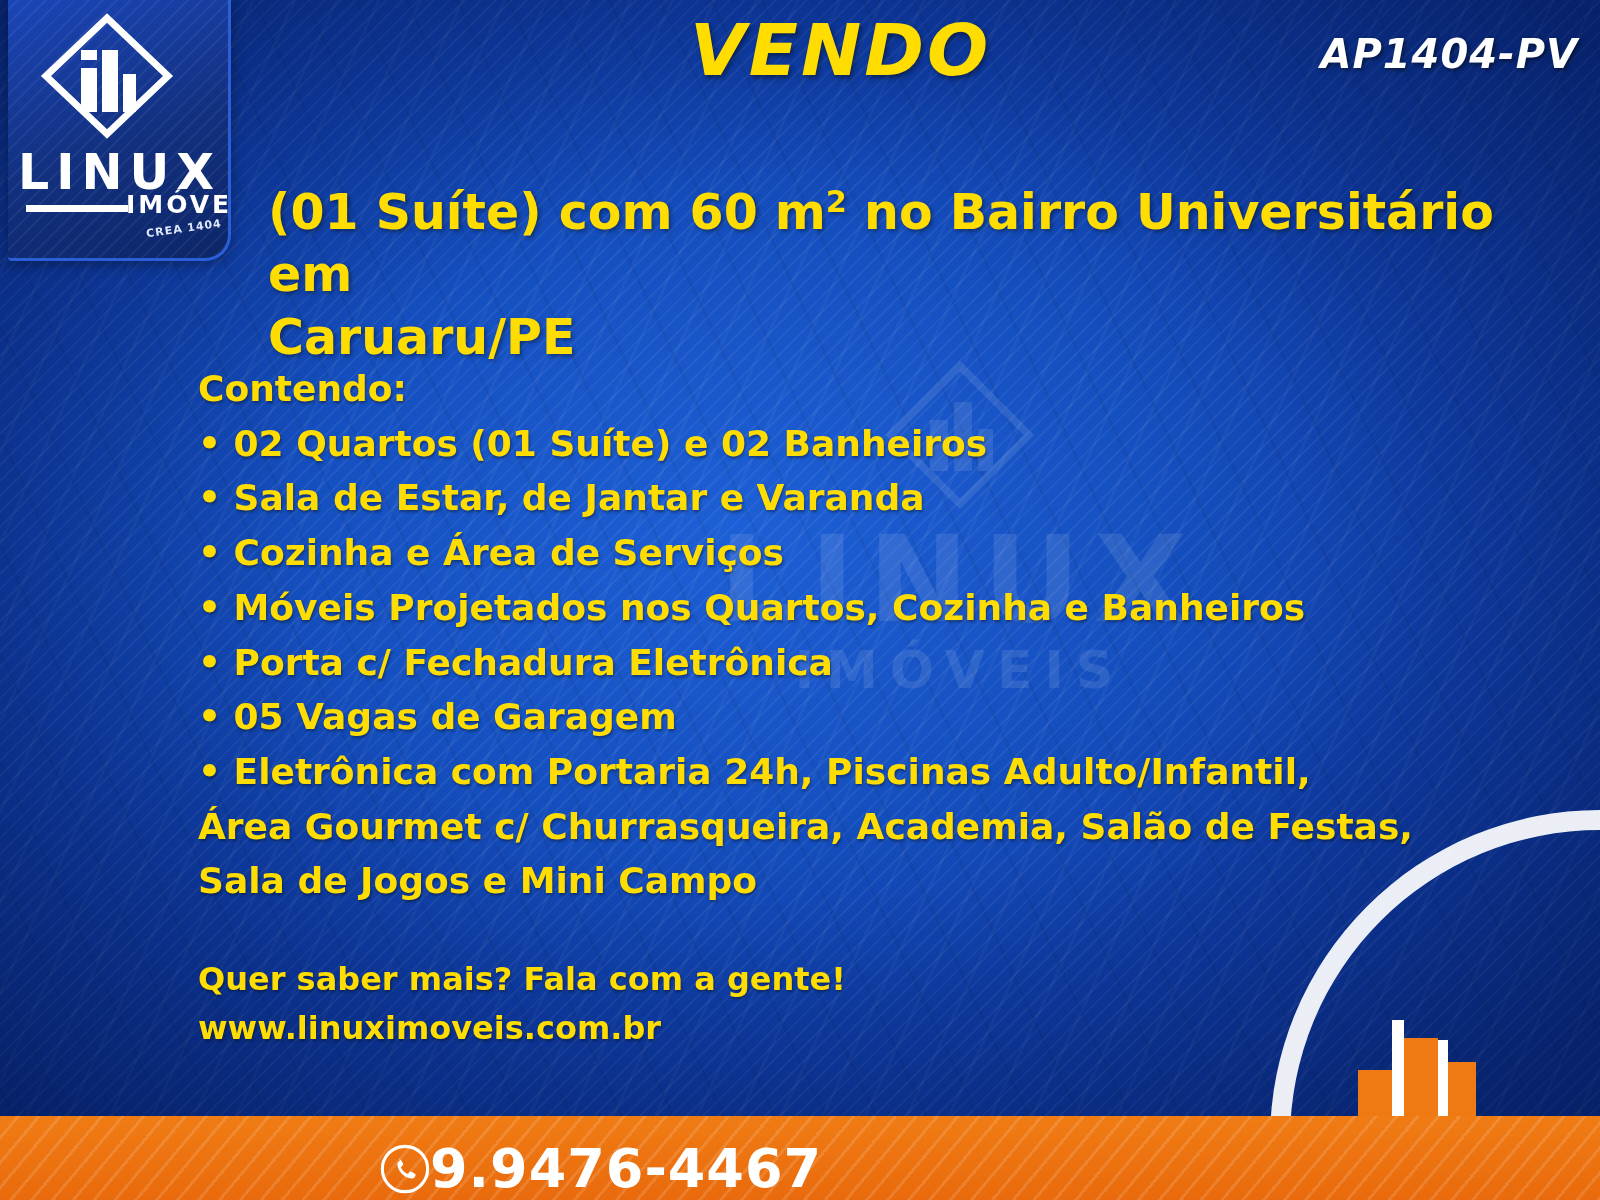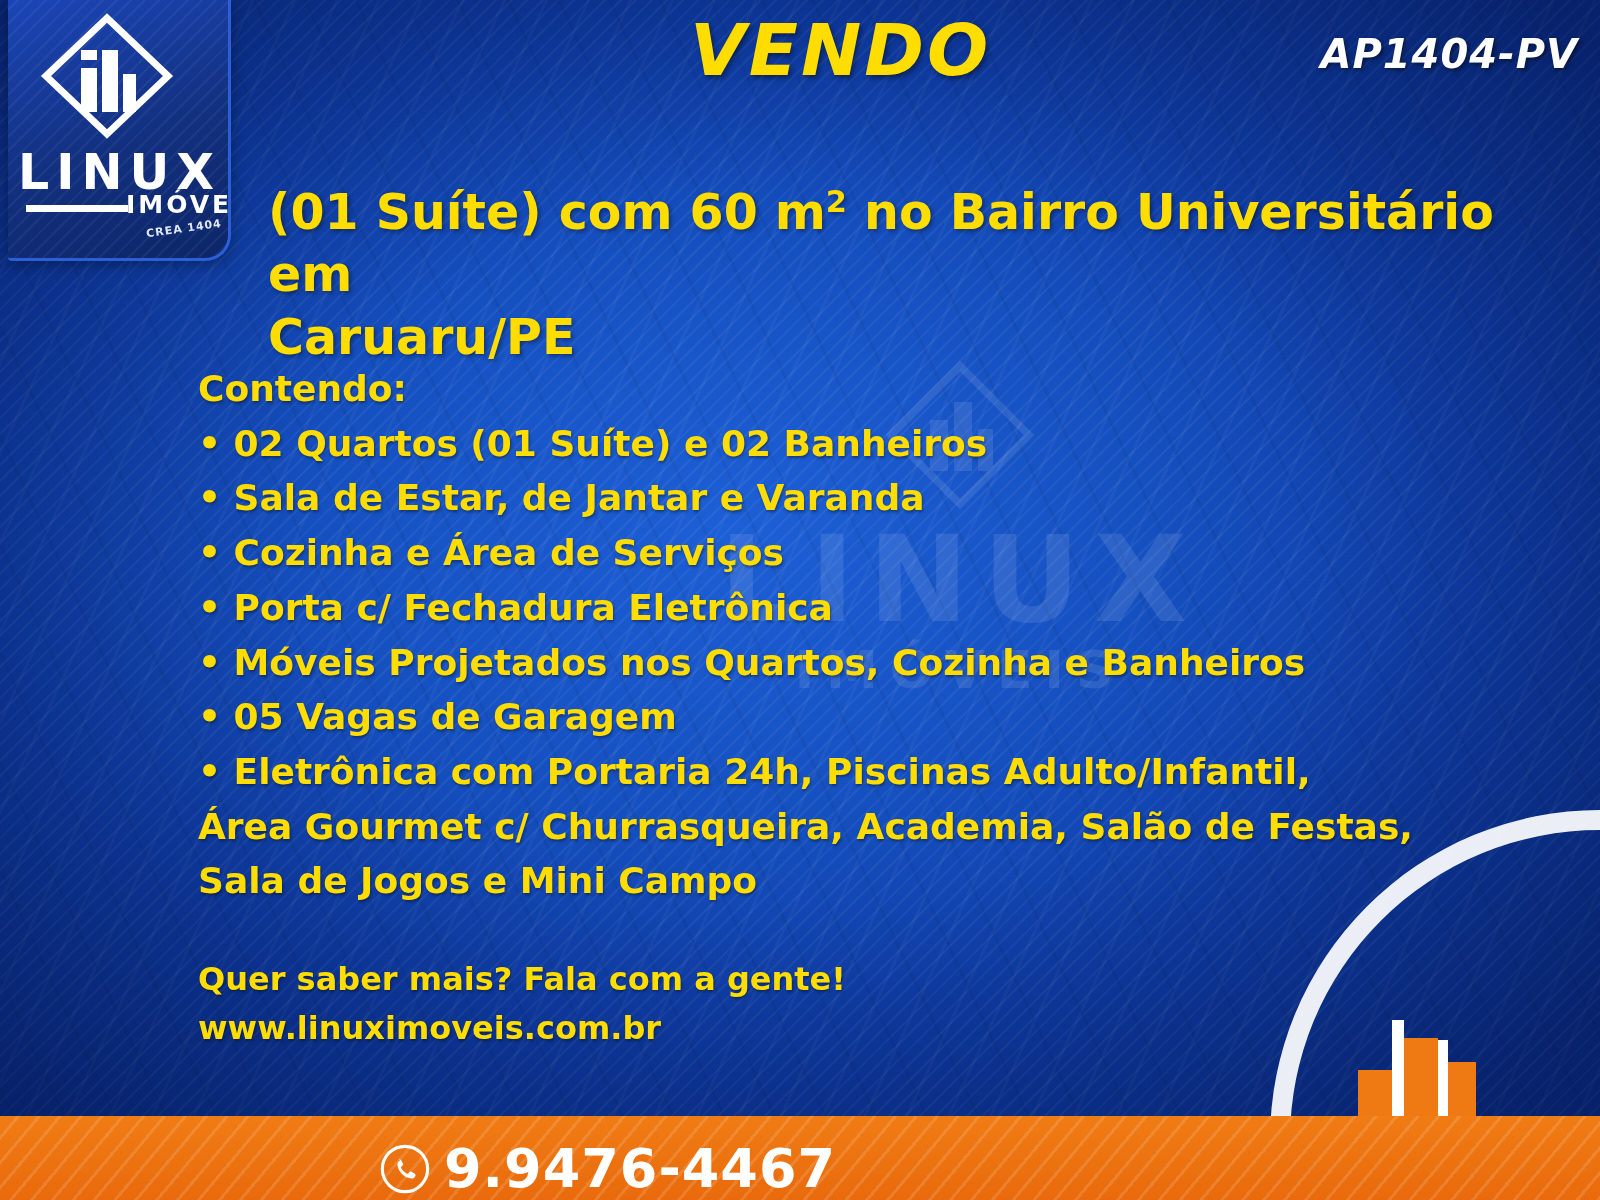--- a/index.html
+++ b/index.html
@@ -217,21 +217,20 @@
     position: absolute;
     inset: 0;
     background-image: repeating-linear-gradient(-50deg, rgba(255,255,255,0.13) 0 3px, rgba(0,0,0,0) 3px 16px);
   }
   #phone {
     position: absolute;
     left: 380px;
     bottom: 4px;
     display: flex;
     align-items: center;
-    gap: 14px;
     color: #ffffff;
     font-size: 54px;
     font-weight: 700;
     letter-spacing: 1px;
     line-height: 1;
   }
   #wa-icon { width: 50px; height: 50px; display:block; }
 
   
   #deco {
@@ -310,22 +309,22 @@
     <br>
     <span>(01 Suíte) com 60 m</span><sup>2</sup><span> no Bairro Universitário em</span><br>
     <span>Caruaru/PE</span>
   </div>
 
   <div id="body-block">
     <div class="line">Contendo:</div>
     <div class="line">• 02 Quartos (01 Suíte) e 02 Banheiros</div>
     <div class="line">• Sala de Estar, de Jantar e Varanda</div>
     <div class="line">• Cozinha e Área de Serviços</div>
+    <div class="line">• Móveis Projetados nos Quartos, Cozinha e Banheiros</div>
     <div class="line">• Porta c/ Fechadura Eletrônica</div>
-    <div class="line">• Móveis Projetados nos Quartos, Cozinha e Banheiros</div>
     <div class="line">• 05 Vagas de Garagem</div>
     <div class="line">• Eletrônica com Portaria 24h, Piscinas Adulto/Infantil,</div>
     <div class="line">Área Gourmet c/ Churrasqueira, Academia, Salão de Festas,</div>
     <div class="line">Sala de Jogos e Mini Campo</div>
     <div class="spacer"></div>
     <div id="contact-block">
       <div class="line">Quer saber mais? Fala com a gente!</div>
       <div class="line">www.linuximoveis.com.br</div>
     </div>
   </div>

